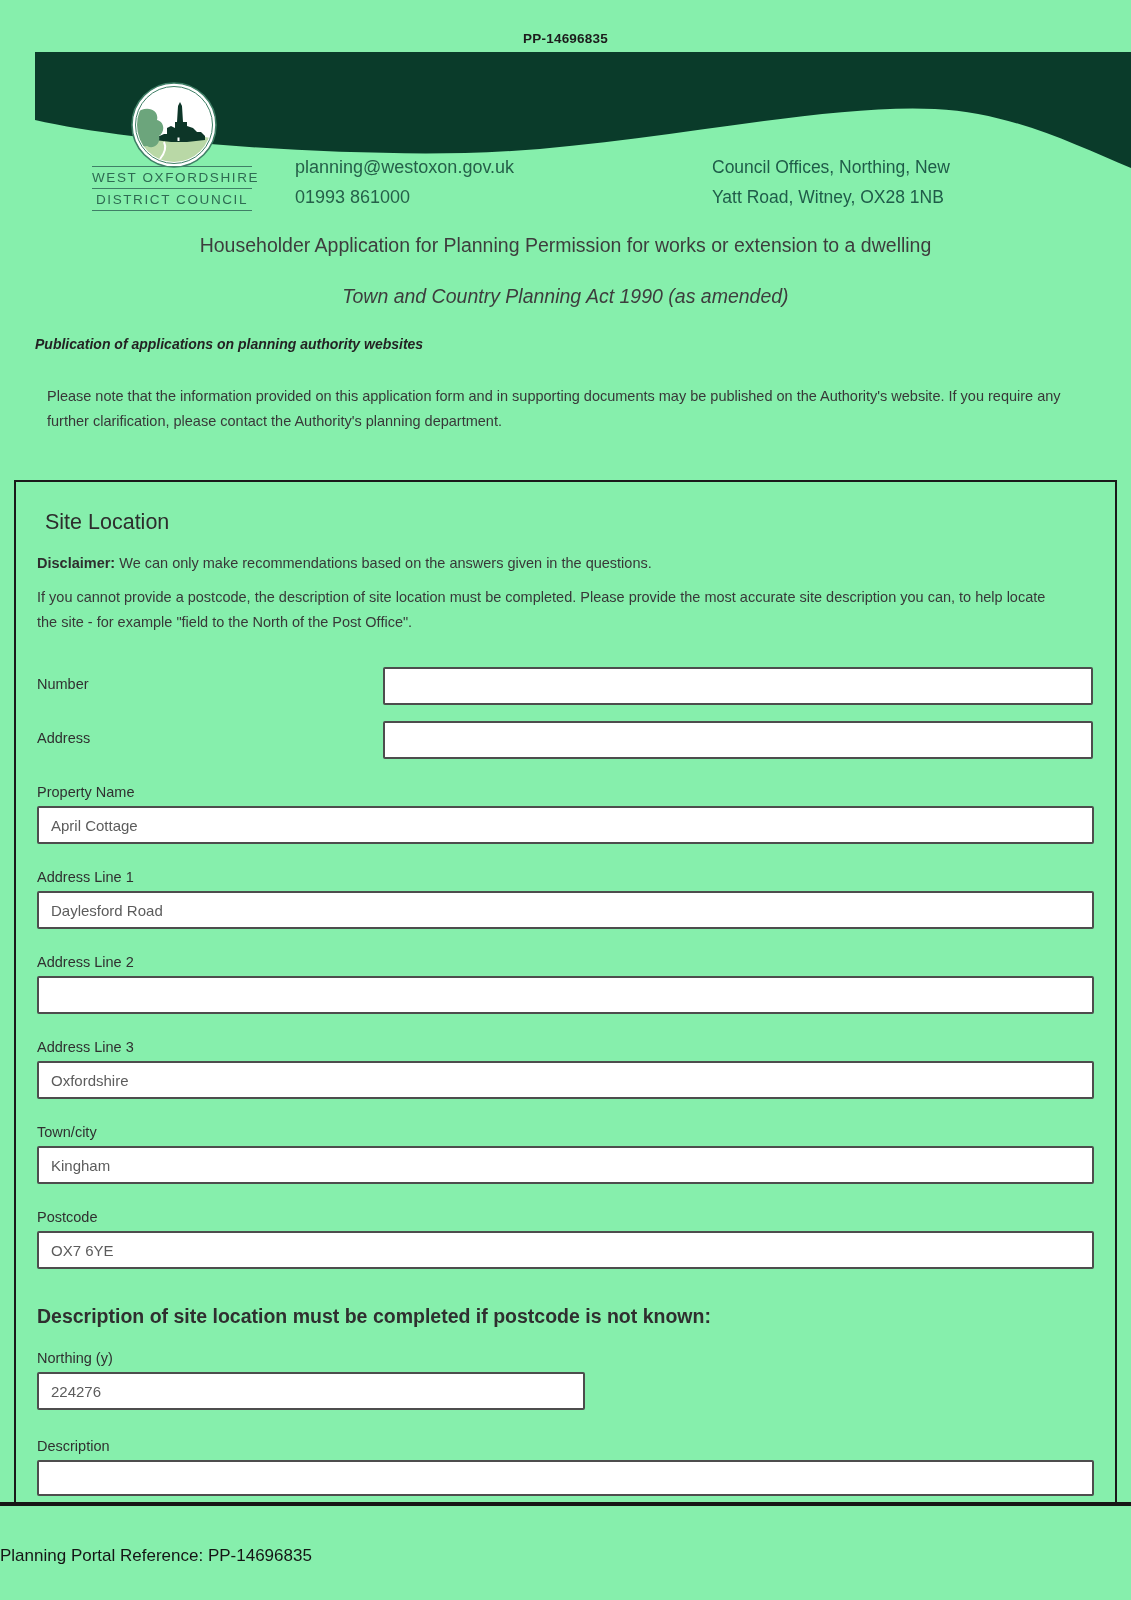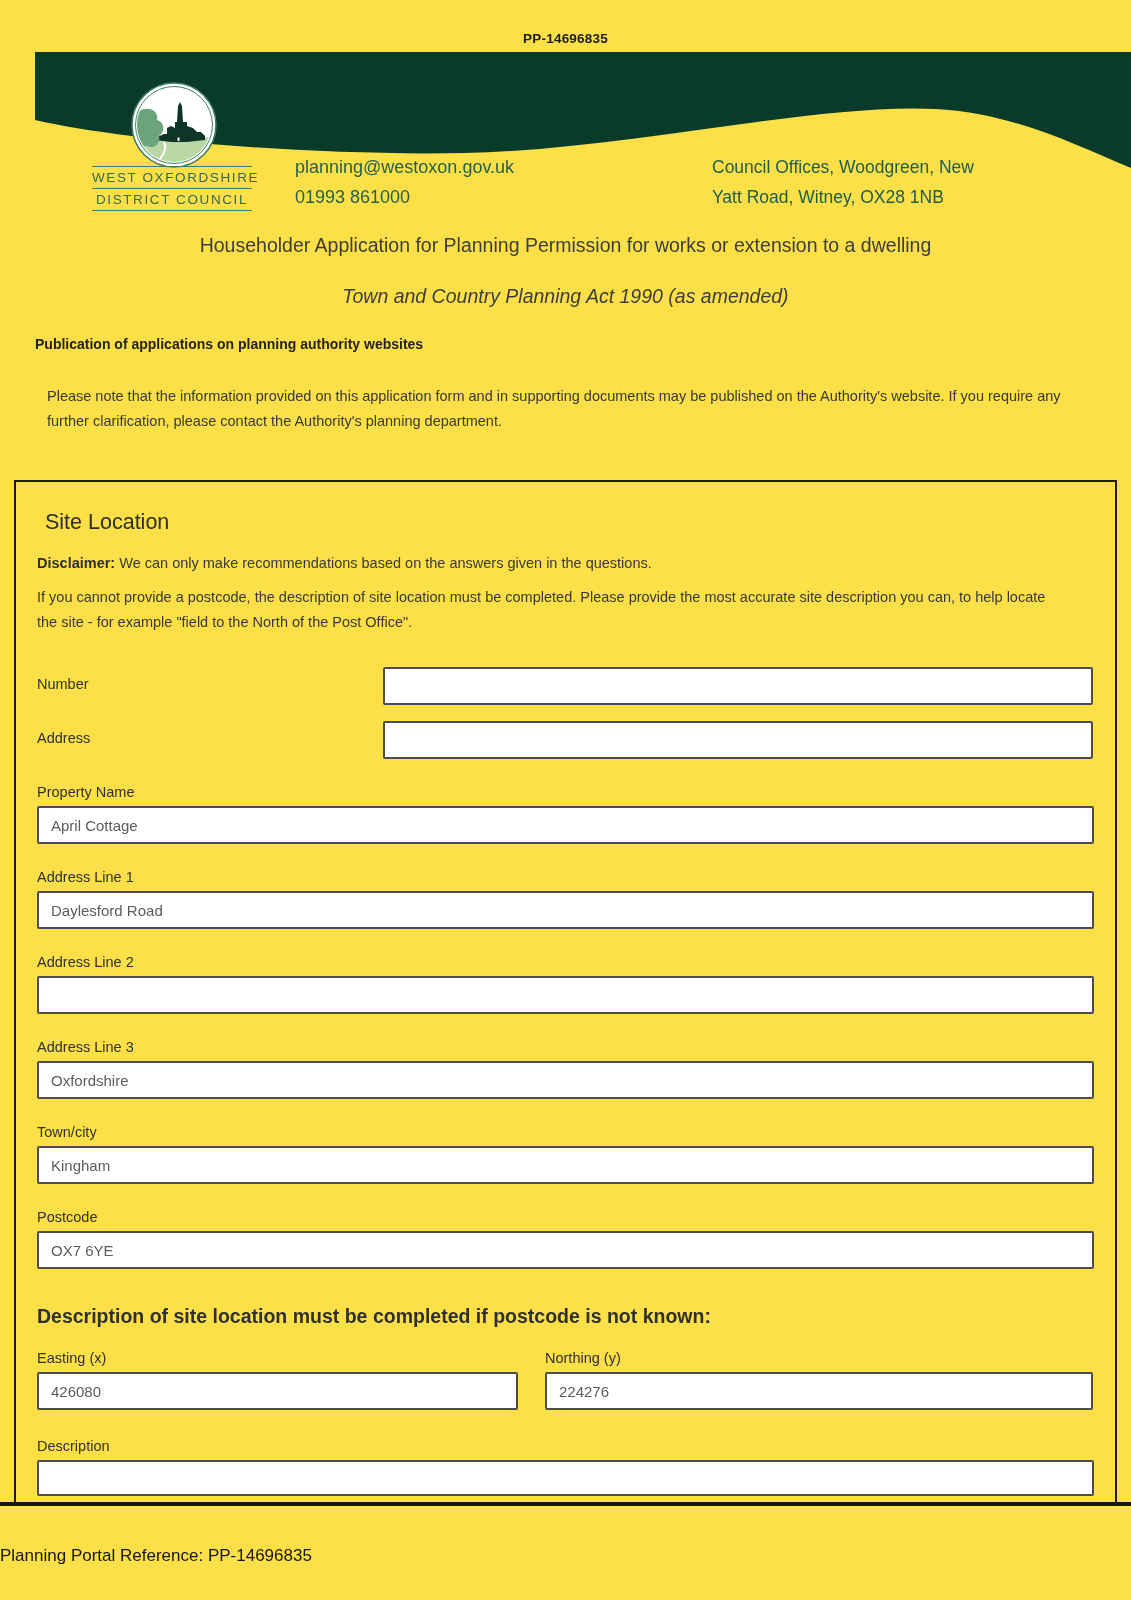--- a/index.html
+++ b/index.html
@@ -1,37 +1,37 @@
 <!DOCTYPE html>
 <html><head>
 <meta charset="utf-8">
 <style>
   html,body{margin:0;padding:0;background:#ffffff;}
-  .page{position:relative;width:1131px;height:1600px;background:#fde047;overflow:hidden;
+  .page{position:relative;width:1131px;height:1600px;background:#86efac;overflow:hidden;
         font-family:"Liberation Sans","DejaVu Sans",sans-serif;}
 
   .page-ref{position:absolute;top:31px;left:0;width:100%;text-align:center;
             font-size:13.5px;font-weight:bold;color:#1c1c1c;letter-spacing:.2px;}
 
   .band{position:absolute;left:35px;top:52px;width:1096px;height:116px;}
   .band svg{display:block;width:100%;height:100%;}
 
   .logo-emblem{position:absolute;left:131px;top:82px;width:86px;height:86px;}
   .logo-text{position:absolute;left:92px;top:166px;width:160px;color:#2e6b52;}
   .logo-rule{height:1px;background:#3f7f66;}
   .logo-line{font-size:13.5px;letter-spacing:1.6px;text-align:center;line-height:21px;white-space:nowrap;}
 
   .contact{position:absolute;left:295px;top:152px;font-size:18px;line-height:30px;color:#256049;}
   .office-address{position:absolute;left:712px;top:152px;font-size:17.5px;line-height:30px;color:#1f5c49;}
 
   .form-title{position:absolute;top:234px;left:0;width:100%;text-align:center;
               font-size:19.5px;font-weight:400;color:#3d3d3d;margin:0;}
   .form-subtitle{position:absolute;top:285px;left:0;width:100%;text-align:center;
                  font-size:19.5px;font-weight:400;color:#3d3d3d;margin:0;font-style:italic;}
-  .pub-heading{position:absolute;left:35px;top:336px;font-size:14px;font-weight:bold;color:#232323;}
+  .pub-heading{position:absolute;left:35px;top:336px;font-size:14px;font-weight:bold;color:#232323;font-style:italic;}
   .pub-body{position:absolute;left:35px;top:372px;width:1035px;font-size:14.5px;
             line-height:24.5px;color:#383838;margin:12px;}
 
   .panel{position:absolute;left:14px;top:480px;width:1103px;height:1022px;box-sizing:border-box;
          border:2px solid #1a1a1a;border-bottom:none;padding:20px 21px;overflow:hidden;}
   .panel h3{margin:8px;font-size:21.5px;font-weight:normal;color:#2d2d2d;}
   .disclaimer{margin:20px 0 0;font-size:14.5px;color:#383838;}
   .disclaimer b{color:#2e2e2e;}
   .instructions{margin:14px 0 0;width:1015px;font-size:14.5px;line-height:25px;color:#383838;}
 
@@ -102,21 +102,21 @@
     <div class="logo-line">DISTRICT COUNCIL</div>
     <div class="logo-rule"></div>
   </div>
 
   <div class="contact">
     <div>planning@westoxon.gov.uk</div>
     <div>01993 861000</div>
   </div>
 
   <div class="office-address">
-    <div>Council Offices, Woodgreen, New</div>
+    <div>Council Offices, Northing, New</div>
     <div>Yatt Road, Witney, OX28 1NB</div>
   </div>
 
   <h1 class="form-title">Householder Application for Planning Permission for works or extension to a dwelling</h1>
   <h2 class="form-subtitle">Town and Country Planning Act 1990 (as amended)</h2>
 
   <div class="pub-heading">Publication of applications on planning authority websites</div>
   <p class="pub-body">Please note that the information provided on this application form and in supporting documents may be published on the Authority's website. If you require any further clarification, please contact the Authority's planning department.</p>
 
   <section class="panel">
@@ -162,24 +162,20 @@
     </div>
 
     <div class="row-stacked">
       <label>Postcode</label>
       <input class="field-input" value="OX7 6YE" style="">
     </div>
 
     <h4 class="desc-heading">Description of site location must be completed if postcode is not known:</h4>
 
     <div class="cols">
-      <div class="col-east">
-        <label>Easting (x)</label>
-        <input class="field-input" value="426080" style="">
-      </div>
       <div class="col-north">
         <label>Northing (y)</label>
         <input class="field-input" value="224276" style="">
       </div>
     </div>
 
     <div class="row-stacked row-desc">
       <label>Description</label>
       <input class="field-input" value="" style="">
     </div>

